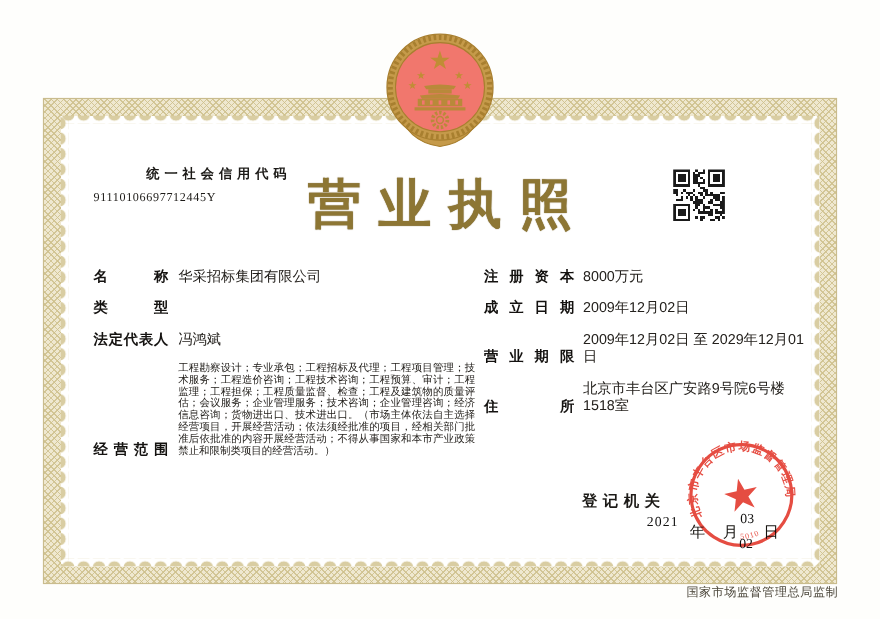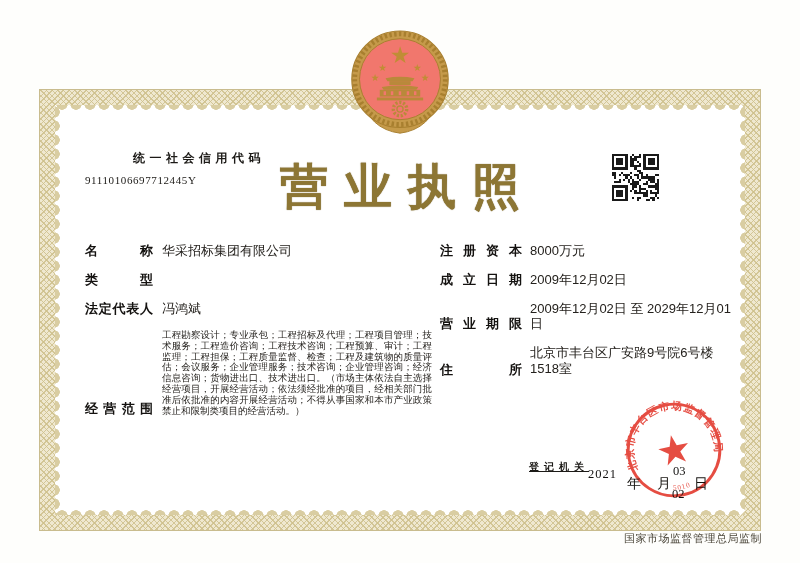--- a/index.html
+++ b/index.html
@@ -56,21 +56,21 @@
   .flabel{flex:0 0 auto;font-weight:bold;color:#141210;
     text-align:justify;text-align-last:justify;}
   .col-left .flabel{width:68px;margin-right:9px;}
   .col-right .flabel{width:82px;margin-right:8px;}
   .fvalue{font-family:Liberation Sans, sans-serif;color:#24211d;}
   .row.scope .fvalue{font-size:9.5px;line-height:10.8px;width:270px;
     text-align:justify;word-break:break-all;}
   .row.addr .fvalue{width:210px;line-height:16px;}
 
   
-  .registrar{position:absolute;left:529px;top:460px;font-size:10px;font-weight:bold;letter-spacing:5px;text-decoration:underline;}
+  .registrar{position:absolute;left:529px;top:447px;font-size:14px;font-weight:bold;letter-spacing:5px;}
   .date-part{position:absolute;font-size:14px;color:#15130f;}
   .date-num{position:absolute;font-family:"Liberation Serif",serif;font-size:12.5px;color:#121110;}
   .dn-year{left:588px;top:467px;letter-spacing:1px;}
   .du-year{left:627px;top:475px;}
   .dn-month{left:673px;top:464px;}
   .du-month{left:657px;top:475px;}
   .dn-day{left:672px;top:463px;margin-top:24px;}
   .du-day{left:694px;top:475px;}
 
   

